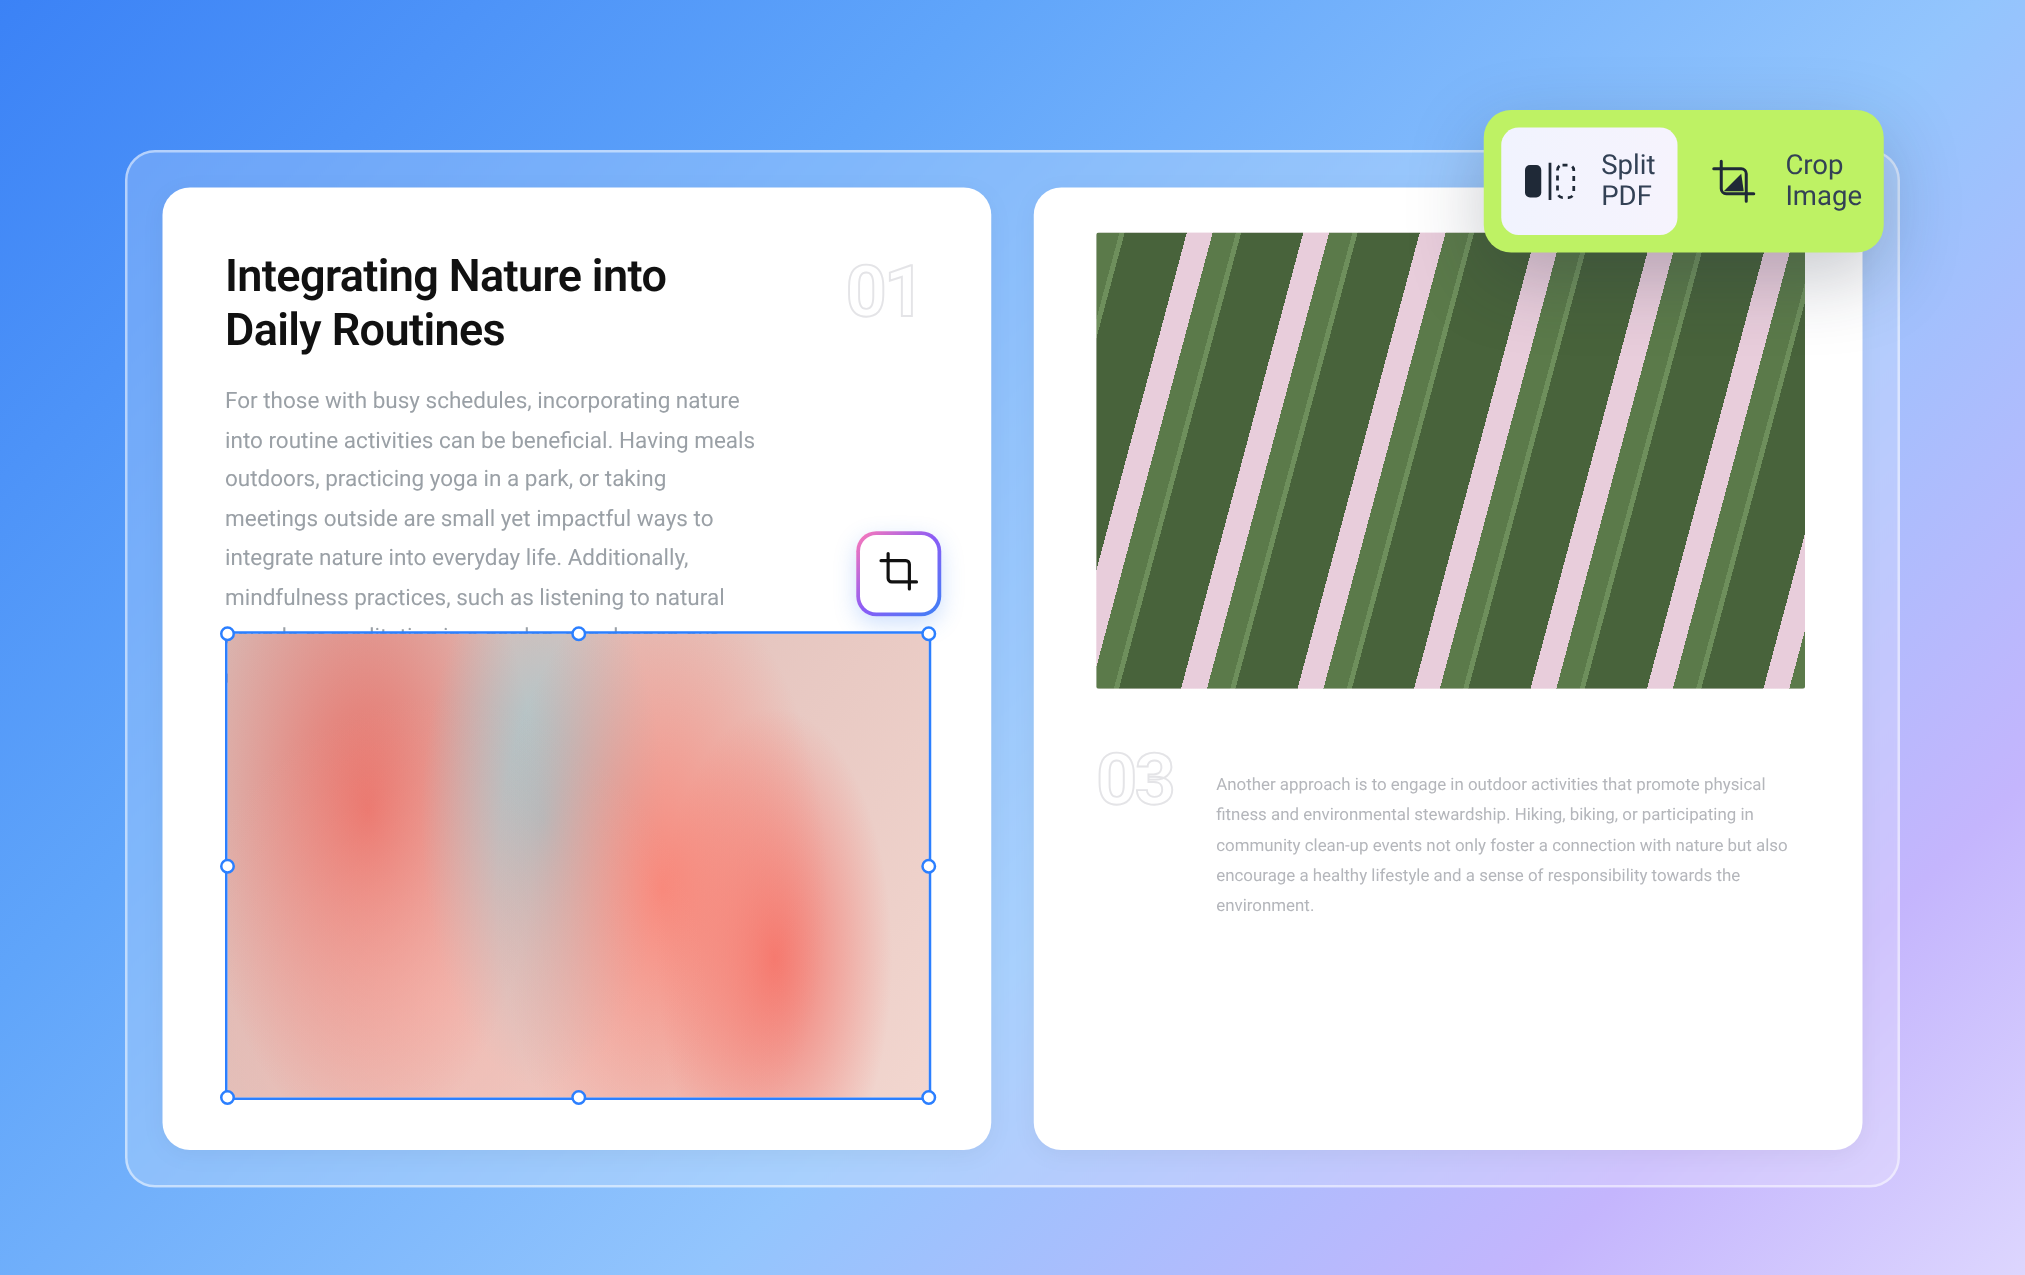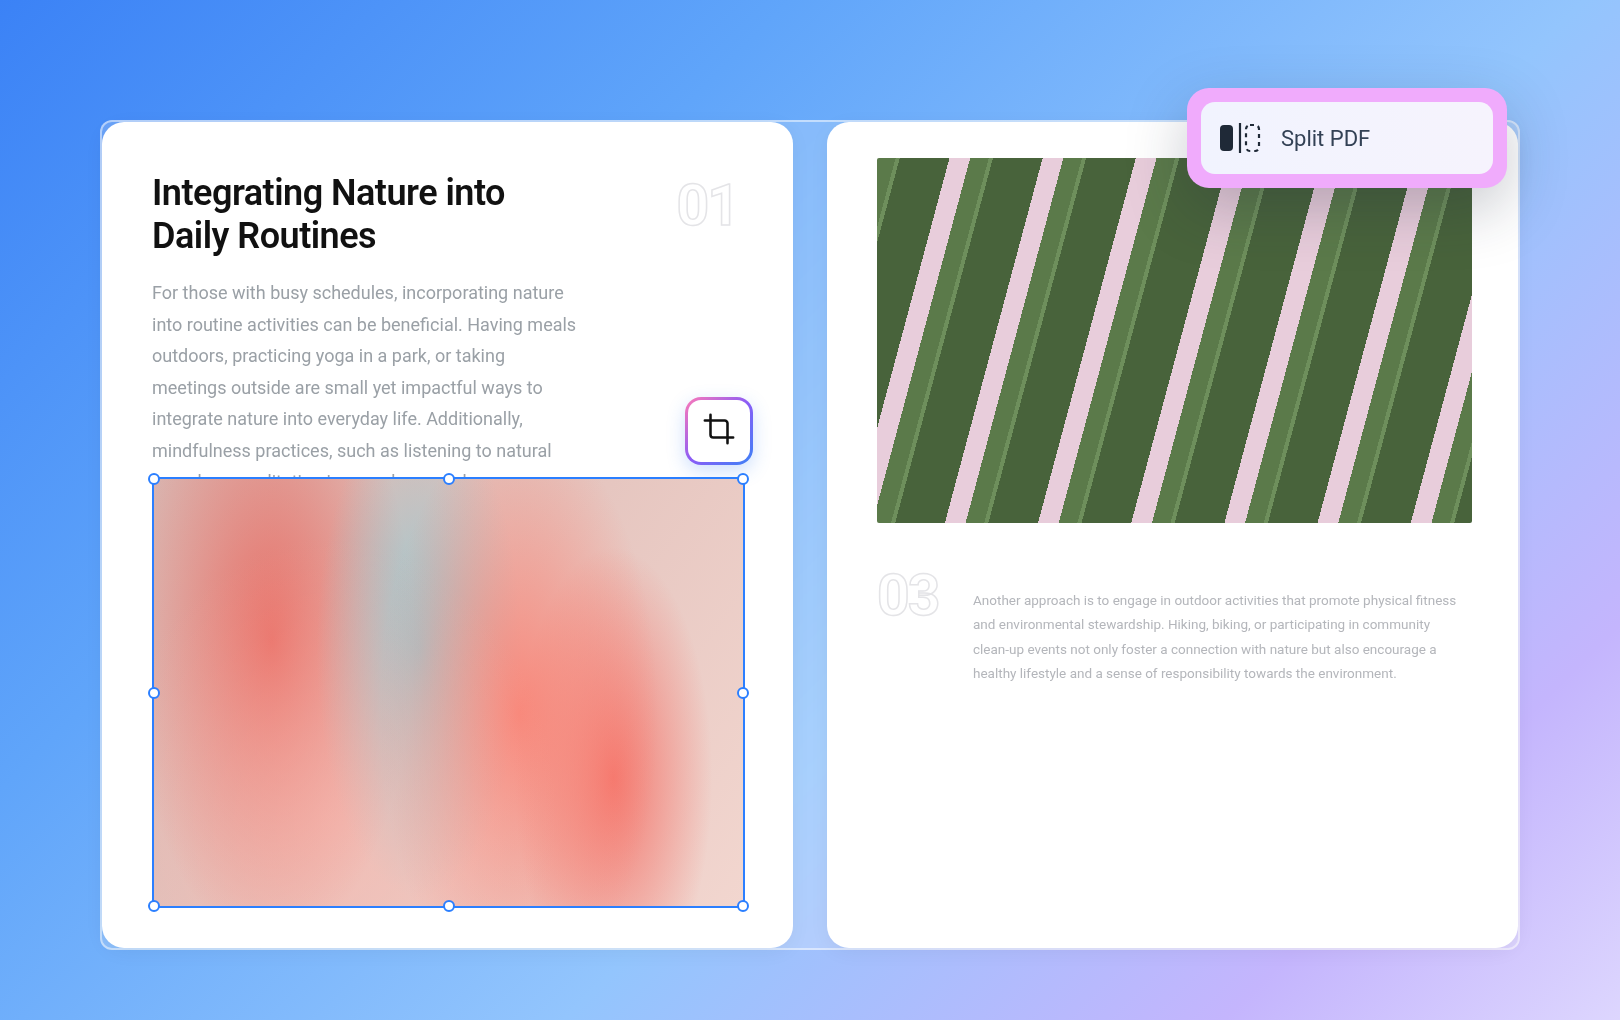--- a/index.html
+++ b/index.html
@@ -11,21 +11,22 @@
       border-radius: 30px;
       padding: 120px 100px 70px 100px;
       position: relative;
       overflow: hidden;
     }
     .editor-surface {
       width: 100%;
       height: 100%;
       background: rgba(255,255,255,0.2);
       border: 2px solid rgba(255,255,255,0.5);
-      border-radius: 12px;
+      border-radius: 24px;
+      padding: 28px;
       display: flex;
       gap: 34px;
       backdrop-filter: blur(2px);
     }
     .page {
       flex: 1;
       background: #fff;
       border-radius: 22px;
       padding: 50px 50px;
       position: relative;
@@ -140,26 +141,26 @@
       font-size: 13.5px;
       line-height: 1.8;
       color: #b4b6bb;
     }
     
     .context-menu {
       position: absolute;
       top: 88px;
       right: 113px;
       width: 320px;
-      background: #f0abfc;
+      background: #bef264;
       border-radius: 22px;
       box-shadow: 0 20px 60px rgba(30,41,59,0.25);
       padding: 14px;
       display: flex;
-      flex-direction: column;
+      flex-direction: row;
       gap: 6px;
     }
     .menu-item {
       display: flex;
       align-items: center;
       gap: 20px;
       padding: 18px 18px;
       border-radius: 14px;
       font-size: 22px;
       color: #334155;
@@ -226,13 +227,23 @@
   <div class="menu-item active">
     <span class="menu-icon">
       <svg width="42" height="30" viewBox="0 0 42 30" fill="none">
         <rect x="1" y="2" width="13" height="26" rx="4" fill="#1f2937"></rect>
         <line x1="21" y1="0" x2="21" y2="30" stroke="#1f2937" stroke-width="2.2"></line>
         <rect x="27" y="2" width="13" height="26" rx="4" stroke="#1f2937" stroke-width="2.2" stroke-dasharray="4 4" fill="none"></rect>
       </svg>
     </span>
     <span>Split PDF</span>
   </div>
+  <div class="menu-item">
+    <span class="menu-icon">
+      <svg width="36" height="36" viewBox="0 0 36 36" fill="none" stroke="#1f2937" stroke-width="2.4" stroke-linecap="round" stroke-linejoin="round">
+        <path d="M8 2v22a4 4 0 0 0 4 4h22"></path>
+        <path d="M28 34V12a4 4 0 0 0-4-4H2"></path>
+        <path d="M10 26 L24 12 L26 26 Z" fill="#1f2937" stroke="none"></path>
+      </svg>
+    </span>
+    <span>Crop Image</span>
+  </div>
 </div>
 
 </body></html>

